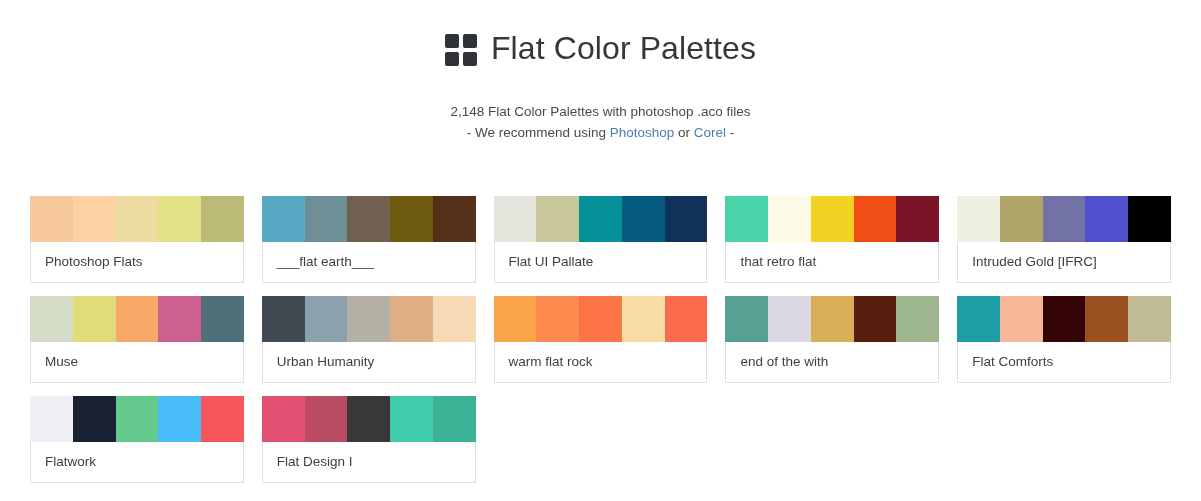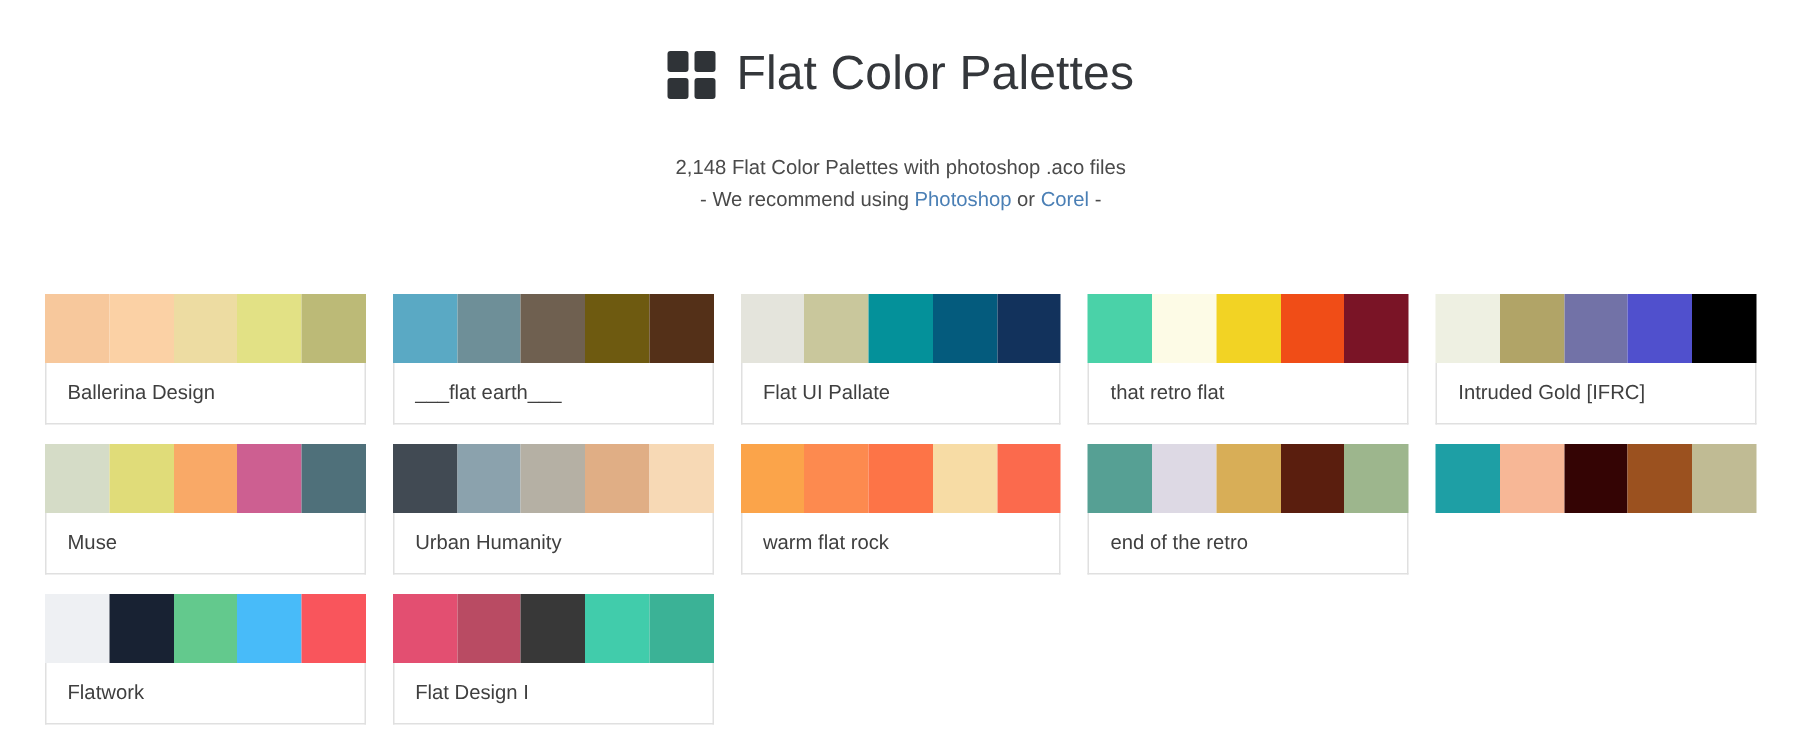--- a/index.html
+++ b/index.html
@@ -121,21 +121,21 @@
 
 <div class="palette-grid">
     <div class="palette-card">
       <div class="swatches">
         <div class="swatch" style="background: rgb(247, 200, 156);"></div>
         <div class="swatch" style="background: rgb(251, 209, 165);"></div>
         <div class="swatch" style="background: rgb(237, 220, 162);"></div>
         <div class="swatch" style="background: rgb(226, 225, 133);"></div>
         <div class="swatch" style="background: rgb(188, 186, 119);"></div>
       </div>
-      <div class="card-label">Ballerina Design</div>
+      <div class="card-label">Photoshop Flats</div>
     </div>
     <div class="palette-card">
       <div class="swatches">
         <div class="swatch" style="background: rgb(90, 169, 196);"></div>
         <div class="swatch" style="background: rgb(110, 143, 152);"></div>
         <div class="swatch" style="background: rgb(111, 96, 80);"></div>
         <div class="swatch" style="background: rgb(110, 90, 16);"></div>
         <div class="swatch" style="background: rgb(84, 48, 24);"></div>
       </div>
       <div class="card-label">___flat earth___</div>
@@ -201,30 +201,31 @@
       <div class="card-label">warm flat rock</div>
     </div>
     <div class="palette-card">
       <div class="swatches">
         <div class="swatch" style="background: rgb(86, 160, 148);"></div>
         <div class="swatch" style="background: rgb(221, 217, 228);"></div>
         <div class="swatch" style="background: rgb(216, 174, 87);"></div>
         <div class="swatch" style="background: rgb(90, 30, 14);"></div>
         <div class="swatch" style="background: rgb(157, 182, 141);"></div>
       </div>
-      <div class="card-label">end of the retro</div>
+      <div class="card-label">end of the with</div>
     </div>
     <div class="palette-card">
       <div class="swatches">
         <div class="swatch" style="background: rgb(30, 159, 165);"></div>
         <div class="swatch" style="background: rgb(247, 183, 150);"></div>
         <div class="swatch" style="background: rgb(52, 4, 4);"></div>
         <div class="swatch" style="background: rgb(155, 81, 31);"></div>
         <div class="swatch" style="background: rgb(192, 187, 148);"></div>
       </div>
+      <div class="card-label">Flat Comforts</div>
     </div>
     <div class="palette-card">
       <div class="swatches">
         <div class="swatch" style="background: rgb(238, 240, 243);"></div>
         <div class="swatch" style="background: rgb(24, 34, 51);"></div>
         <div class="swatch" style="background: rgb(99, 201, 141);"></div>
         <div class="swatch" style="background: rgb(72, 187, 249);"></div>
         <div class="swatch" style="background: rgb(249, 85, 92);"></div>
       </div>
       <div class="card-label">Flatwork</div>

